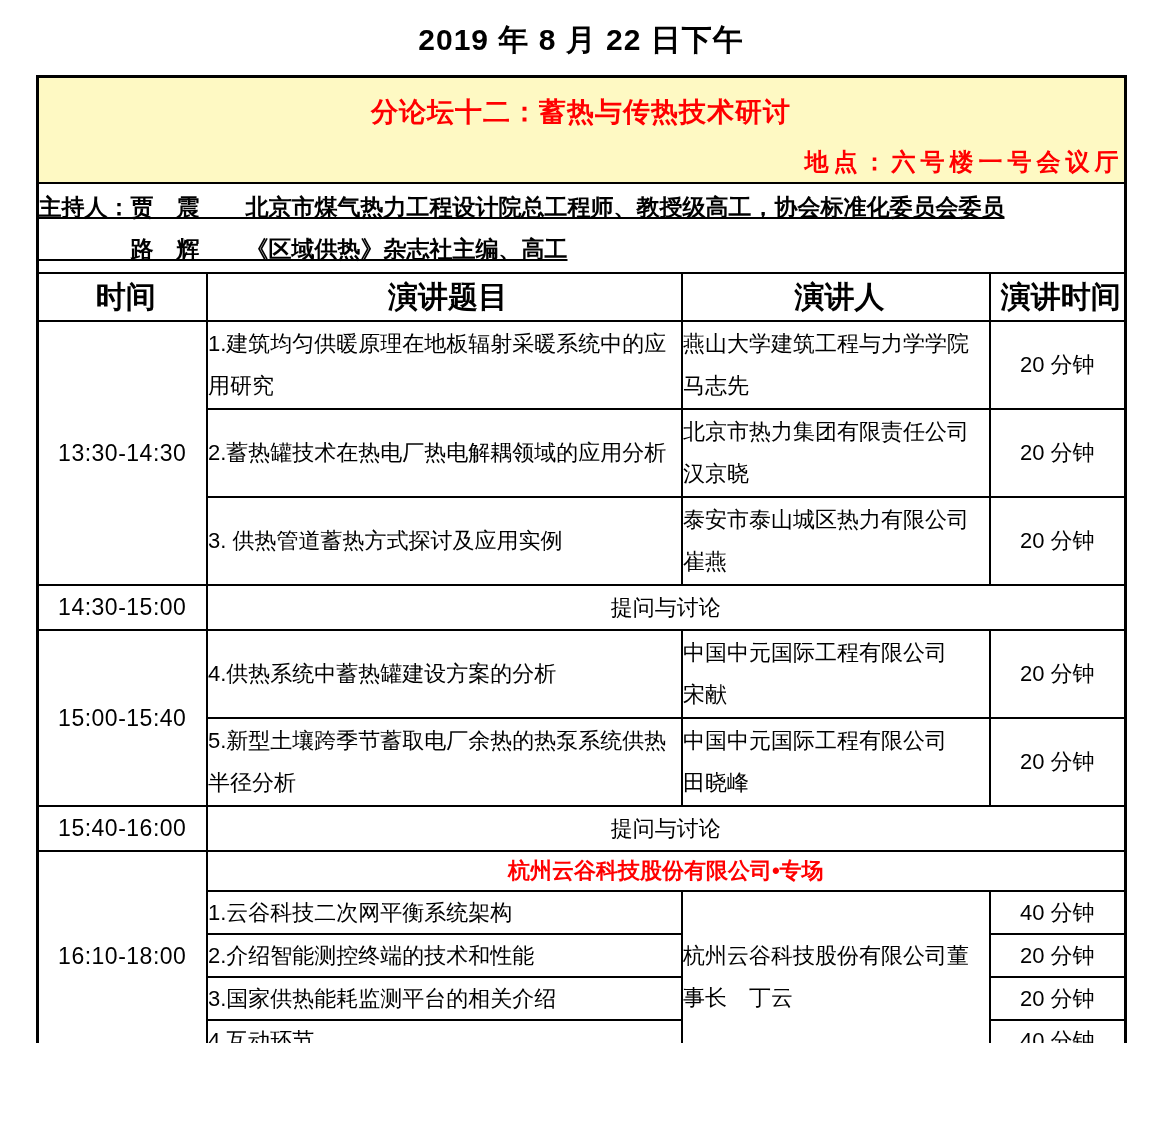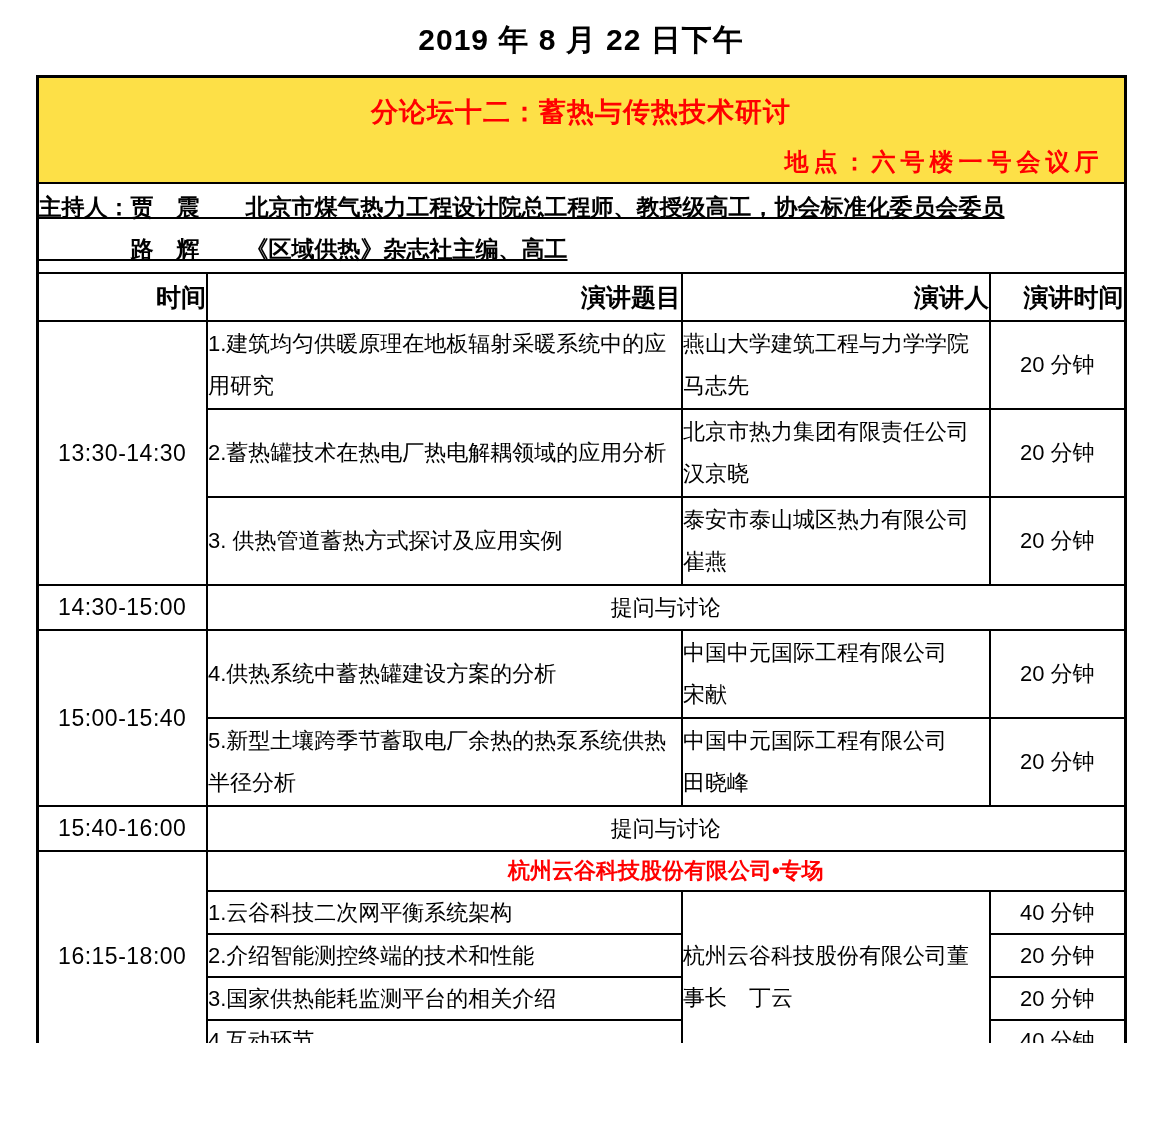--- a/index.html
+++ b/index.html
@@ -19,36 +19,36 @@
   }
 
   table.agenda {
     width:1088px; margin:0 auto;
     border-collapse:collapse; table-layout:fixed;
     border:3px solid #000;
   }
   table.agenda td, table.agenda th { border:2px solid #000; padding:0; vertical-align:middle; }
 
   
-  td.banner-cell { background:#fde047; height:100px; }
+  td.banner-cell { background:#fef9c3; height:100px; }
   .banner-title {
     text-align:center; color:#ff0000; font-weight:bold;
     font-size:27px; letter-spacing:1px; padding-top:16px;
   }
   .banner-location {
     text-align:right; color:#ff0000; font-weight:bold;
-    font-size:24px; letter-spacing:5px; padding:16px 20px 4px 0;
+    font-size:24px; letter-spacing:5px; padding:16px 0 4px 0;
   }
 
   
   td.moderator-cell { height:88px; font-weight:bold; font-size:23px; padding:0 6px 0 8px; }
   .moderator-line { line-height:42px; white-space:nowrap;text-decoration:underline; }
 
   
-  tr.head-row th { height:46px; font-size:25px; font-weight:bold; text-align:right;padding-left:7px; }
+  tr.head-row th { height:46px; font-size:30px; font-weight:bold; text-align:center;padding-left:7px; }
 
   
   td.time-cell { text-align:center; font-size:23px; letter-spacing:0.5px;border-radius:15px; }
   td.topic-cell { font-size:22px; text-align:left; padding:4px 10px 4px 12px; line-height:42px; }
   td.speaker-cell { font-size:22px; text-align:left; padding:4px 8px 4px 12px; line-height:42px; }
   td.duration-cell { text-align:center; font-size:22px; }
   tr.tall-row { height:88px; }
   tr.discussion-row { height:45px; }
   td.discussion-cell { text-align:center; font-size:22px; }
 
@@ -132,21 +132,21 @@
       <td class="speaker-cell">中国中元国际工程有限公司　田晓峰</td>
       <td class="duration-cell">20 分钟</td>
     </tr>
 
     <tr class="discussion-row">
       <td class="time-cell">15:40-16:00</td>
       <td class="discussion-cell" colspan="3">提问与讨论</td>
     </tr>
 
     <tr class="special-header-row">
-      <td class="time-cell" rowspan="5">16:15-18:00</td>
+      <td class="time-cell" rowspan="5">16:10-18:00</td>
       <td class="special-header-cell" colspan="3">杭州云谷科技股份有限公司•专场</td>
     </tr>
     <tr class="short-row">
       <td class="topic-cell">1.云谷科技二次网平衡系统架构</td>
       <td class="speaker-cell" rowspan="4">杭州云谷科技股份有限公司董事长　丁云</td>
       <td class="duration-cell">40 分钟</td>
     </tr>
     <tr class="short-row">
       <td class="topic-cell">2.介绍智能测控终端的技术和性能</td>
       <td class="duration-cell">20 分钟</td>

